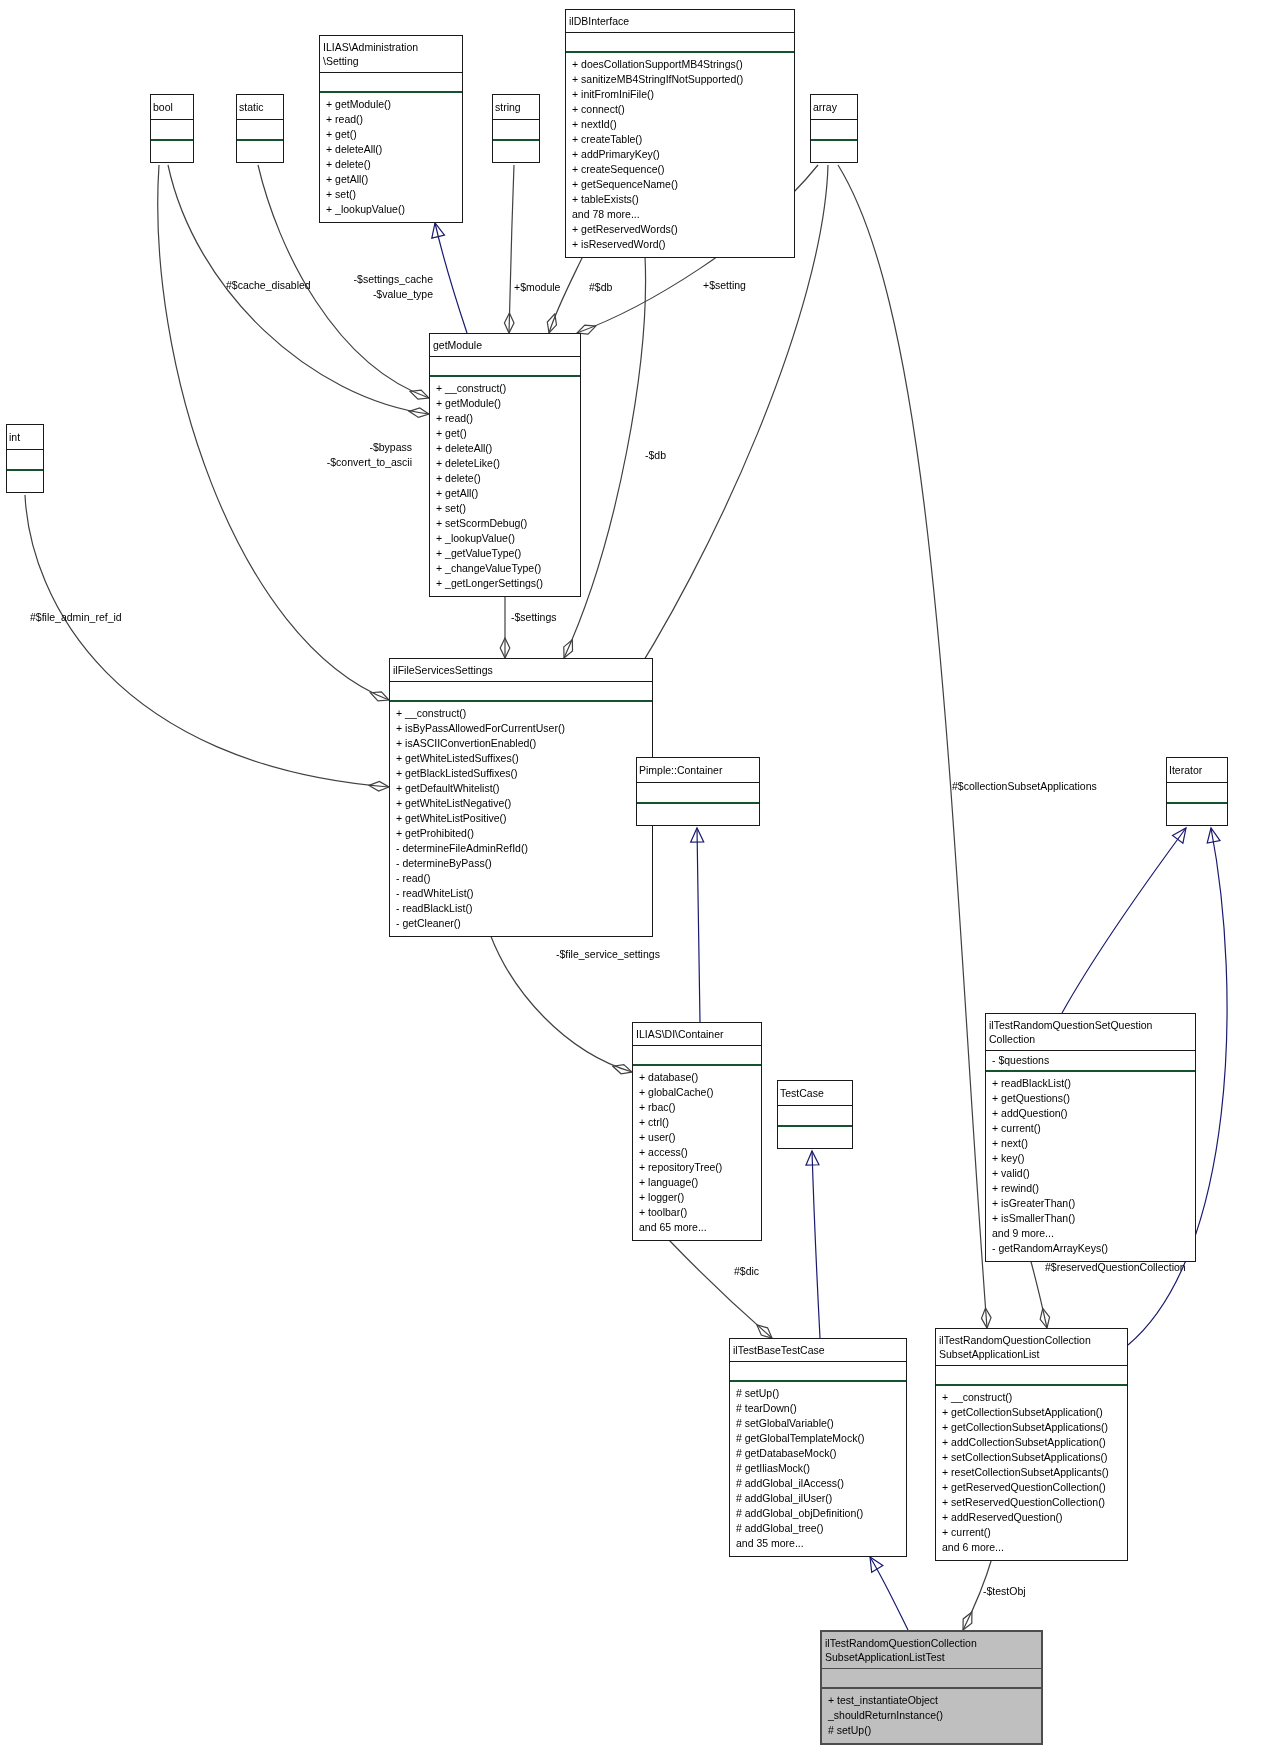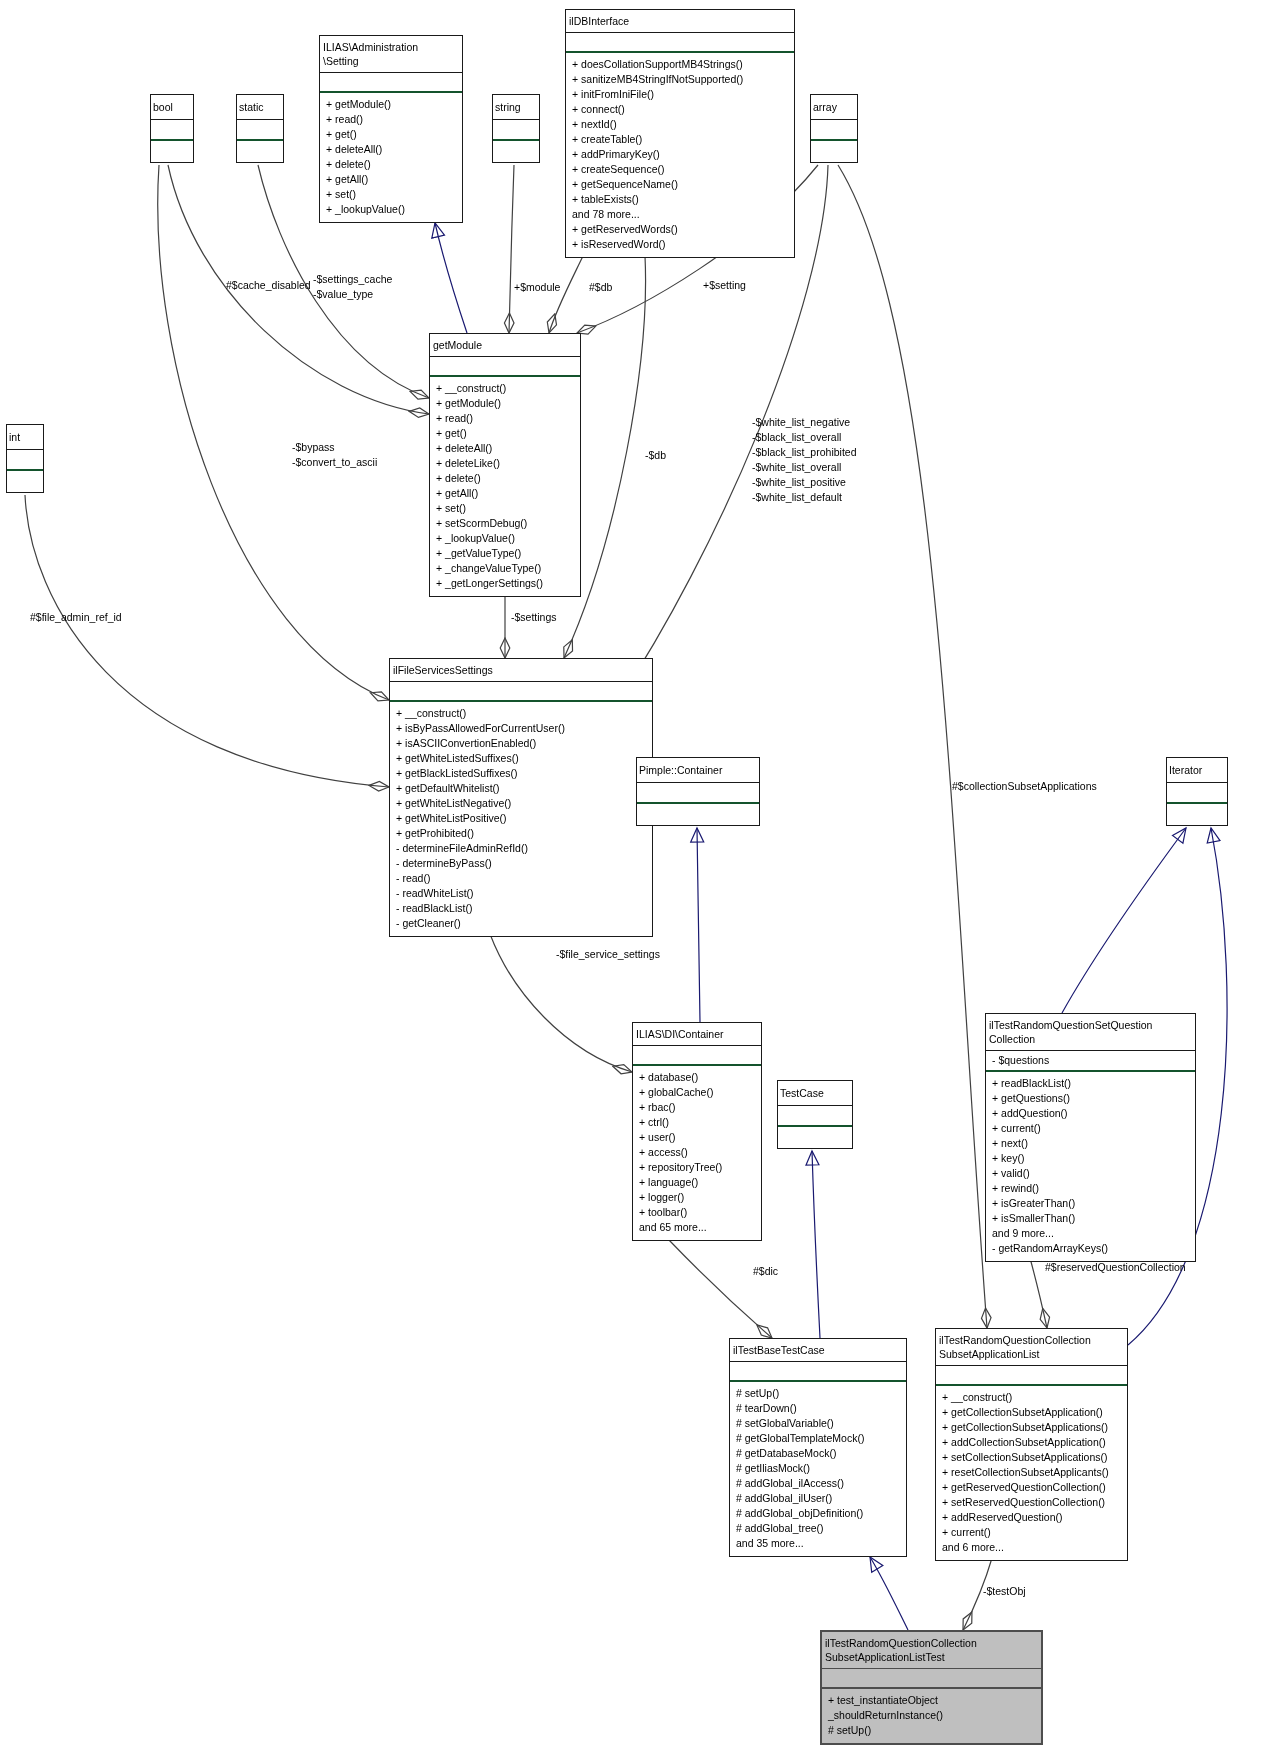--- a/index.html
+++ b/index.html
@@ -15,21 +15,21 @@
           line-height:14px;white-space:pre-line}
   .uml .a{border-bottom:2px solid #14532d;min-height:20px;padding:2px 6px}
   .uml .b{min-height:20px;padding:4px 6px 5px}
   .m{line-height:15px;white-space:pre-line}
   .uml.small .t{padding:5px 2px}
   .uml.small .a{min-height:21px}
   .uml.small .b{min-height:21px}
   .uml.hl{background:#bfbfbf;border:2px solid #4d4d4d}
   .uml.hl .t,.uml.hl .a{border-color:#4d4d4d}
   .elabel{position:absolute;z-index:2;font-size:10.5px;line-height:14.5px;white-space:nowrap}
-  .elabel.r{text-align:left}
+  .elabel.r{text-align:right}
 </style>
 </head>
 <body>
 
 <div id="canvas">
 
   <svg class="edges" width="1277" height="1756">
     <defs>
       <marker id="dia" markerUnits="userSpaceOnUse" markerWidth="24" markerHeight="14" refX="21" refY="7" orient="auto">
         <path d="M1,7 L11,2.2 L21,7 L11,11.8 Z" fill="#ffffff" stroke="#404040" stroke-width="1.2"></path>
@@ -284,29 +284,21 @@
       <div class="m">-$value_type</div>
     </div>
   <div class="elabel" style="left:514px;top:280px">+$module</div>
   <div class="elabel" style="left:589px;top:280px">#$db</div>
   <div class="elabel" style="left:703px;top:278px">+$setting</div>
   <div class="elabel r" style="left:292px;top:440px;width:120px">
       <div class="m">-$bypass</div>
       <div class="m">-$convert_to_ascii</div>
     </div>
   <div class="elabel" style="left:645px;top:448px">-$db</div>
-  <div class="elabel r" style="left:752px;top:415px;width:150px">
-      <div class="m">-$white_list_negative</div>
-      <div class="m">-$black_list_overall</div>
-      <div class="m">-$black_list_prohibited</div>
-      <div class="m">-$white_list_overall</div>
-      <div class="m">-$white_list_positive</div>
-      <div class="m">-$white_list_default</div>
-    </div>
   <div class="elabel" style="left:30px;top:610px">#$file_admin_ref_id</div>
   <div class="elabel" style="left:511px;top:610px">-$settings</div>
   <div class="elabel" style="left:556px;top:947px">-$file_service_settings</div>
   <div class="elabel" style="left:952px;top:779px">#$collectionSubsetApplications</div>
-  <div class="elabel" style="left:753px;top:1264px">#$dic</div>
+  <div class="elabel" style="left:734px;top:1264px">#$dic</div>
   <div class="elabel" style="left:1045px;top:1260px">#$reservedQuestionCollection</div>
   <div class="elabel" style="left:983px;top:1584px">-$testObj</div>
 
 </div>
 
 </body></html>

